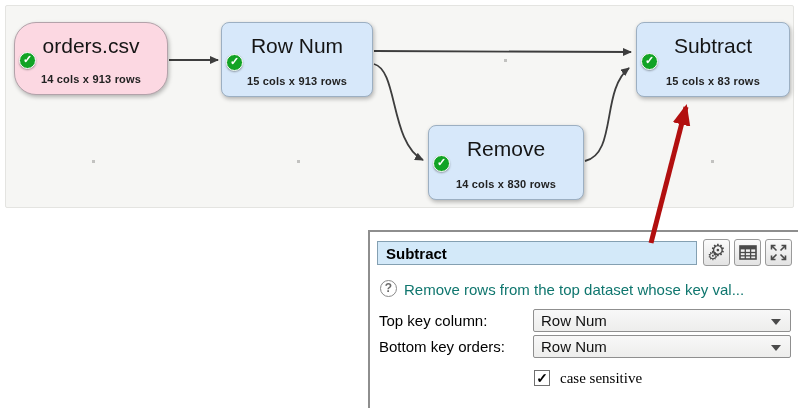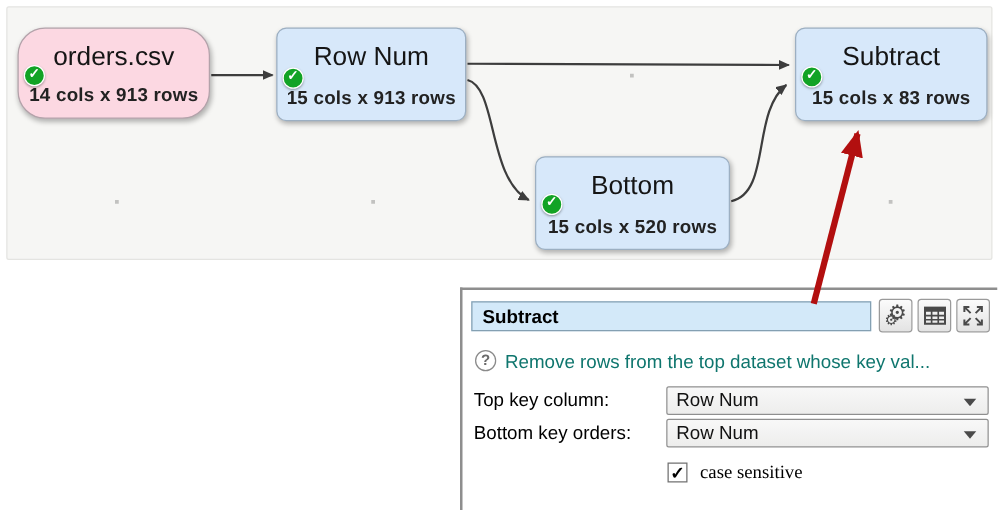--- a/index.html
+++ b/index.html
@@ -14,21 +14,21 @@
 
   .edges { position:absolute; left:0; top:0; width:798px; height:408px;
     pointer-events:none; }
 
   .node { position:absolute; text-align:center;
     box-shadow:1px 2px 4px rgba(0,0,0,.28); }
   .node-input { background:#fcd8e2; border:1.5px solid #b3a2aa; border-radius:22px; }
   .node-transform { background:#d7e8fa; border:1.5px solid #9cafc2; border-radius:8px; }
   .node .title { font-size:21px; color:#151515; margin-top:11px; }
   .node .sub { position:absolute; left:0; bottom:9px; width:100%;
-    font-size:15px; font-weight:600; letter-spacing:.2px; color:#222; }
+    font-size:11px; font-weight:600; letter-spacing:.2px; color:#222; }
 
   .badge { position:absolute; width:17px; height:17px; border-radius:50%;
     background:#12a325; border:1.5px solid #fff; color:#fff;
     font-size:11px; font-weight:bold; line-height:13px; text-align:center;
     box-shadow:0 1px 2px rgba(0,0,0,.35); }
 
   .node-orders   { left:14px;  top:22px; width:154px; height:73px; }
   .node-rownum   { left:221px; top:22px; width:152px; height:75px; }
   .node-dedupe   { left:428px; top:125px; width:156px; height:75px; }
   .node-subtract { left:636px; top:22px; width:154px; height:75px; }
@@ -108,22 +108,22 @@
     <div class="badge" style="left:4px; top:29px;">✓</div>
   </div>
 
   <div class="node node-transform node-rownum">
     <div class="title">Row Num</div>
     <div class="sub">15 cols x 913 rows</div>
     <div class="badge" style="left:4px; top:31px;">✓</div>
   </div>
 
   <div class="node node-transform node-dedupe">
-    <div class="title">Bottom</div>
-    <div class="sub">15 cols x 520 rows</div>
+    <div class="title">Remove</div>
+    <div class="sub">14 cols x 830 rows</div>
     <div class="badge" style="left:4px; top:29px;">✓</div>
   </div>
 
   <div class="node node-transform node-subtract">
     <div class="title">Subtract</div>
     <div class="sub">15 cols x 83 rows</div>
     <div class="badge" style="left:4px; top:30px;">✓</div>
   </div>
 
   <div class="panel">

